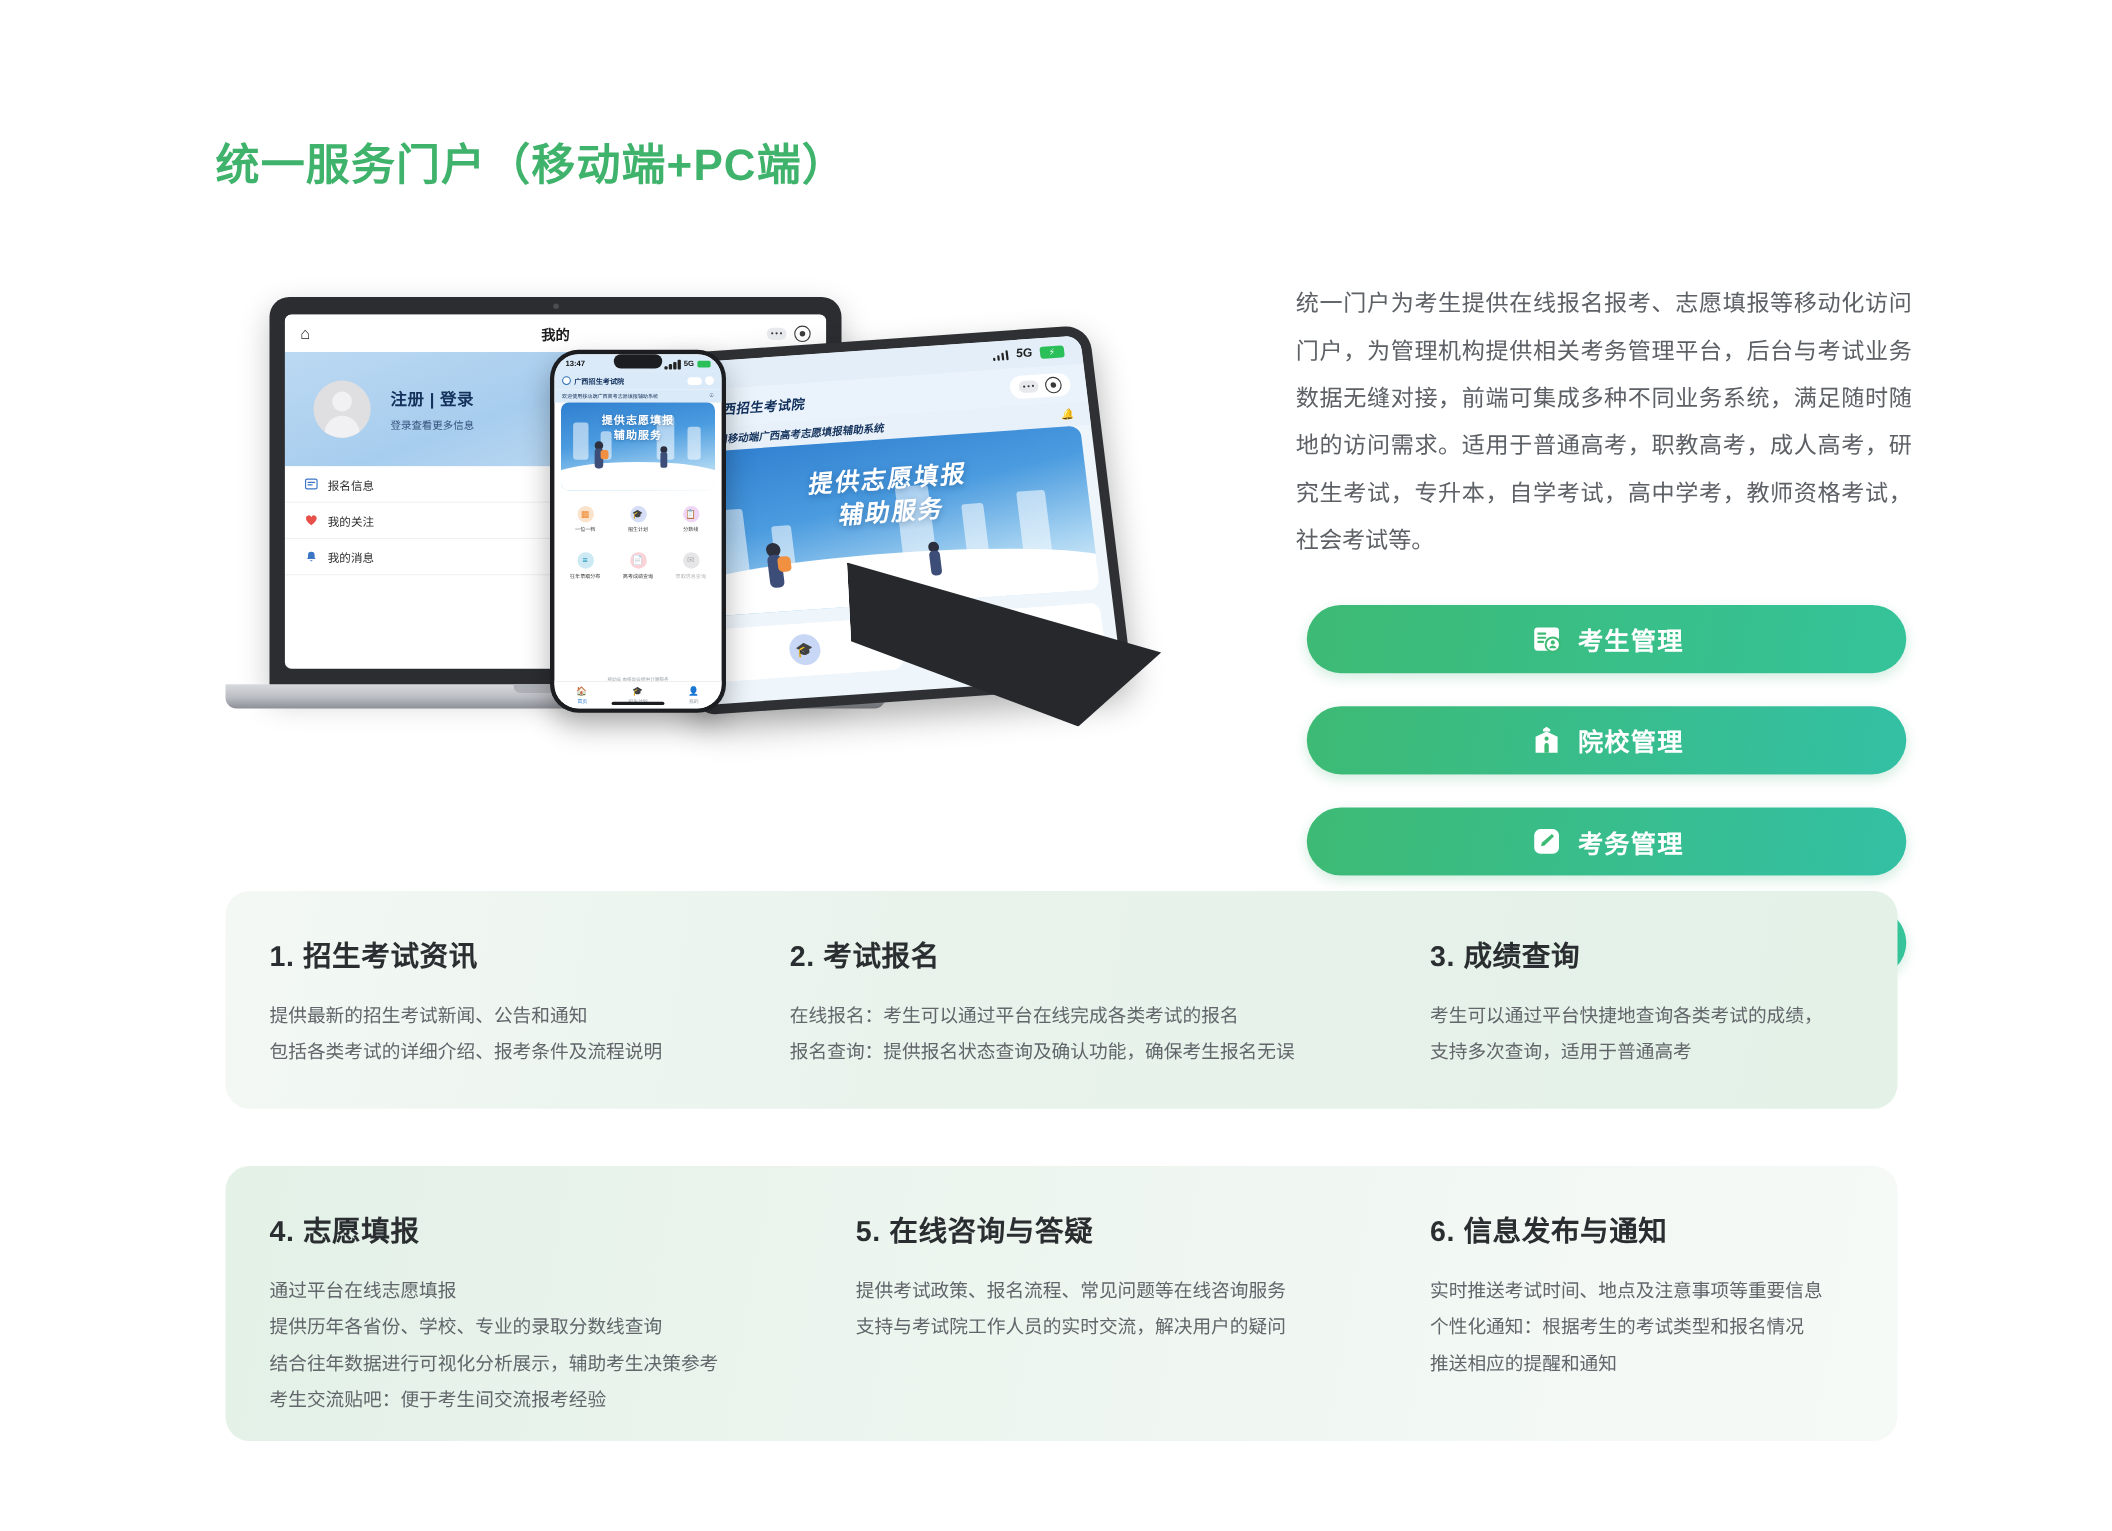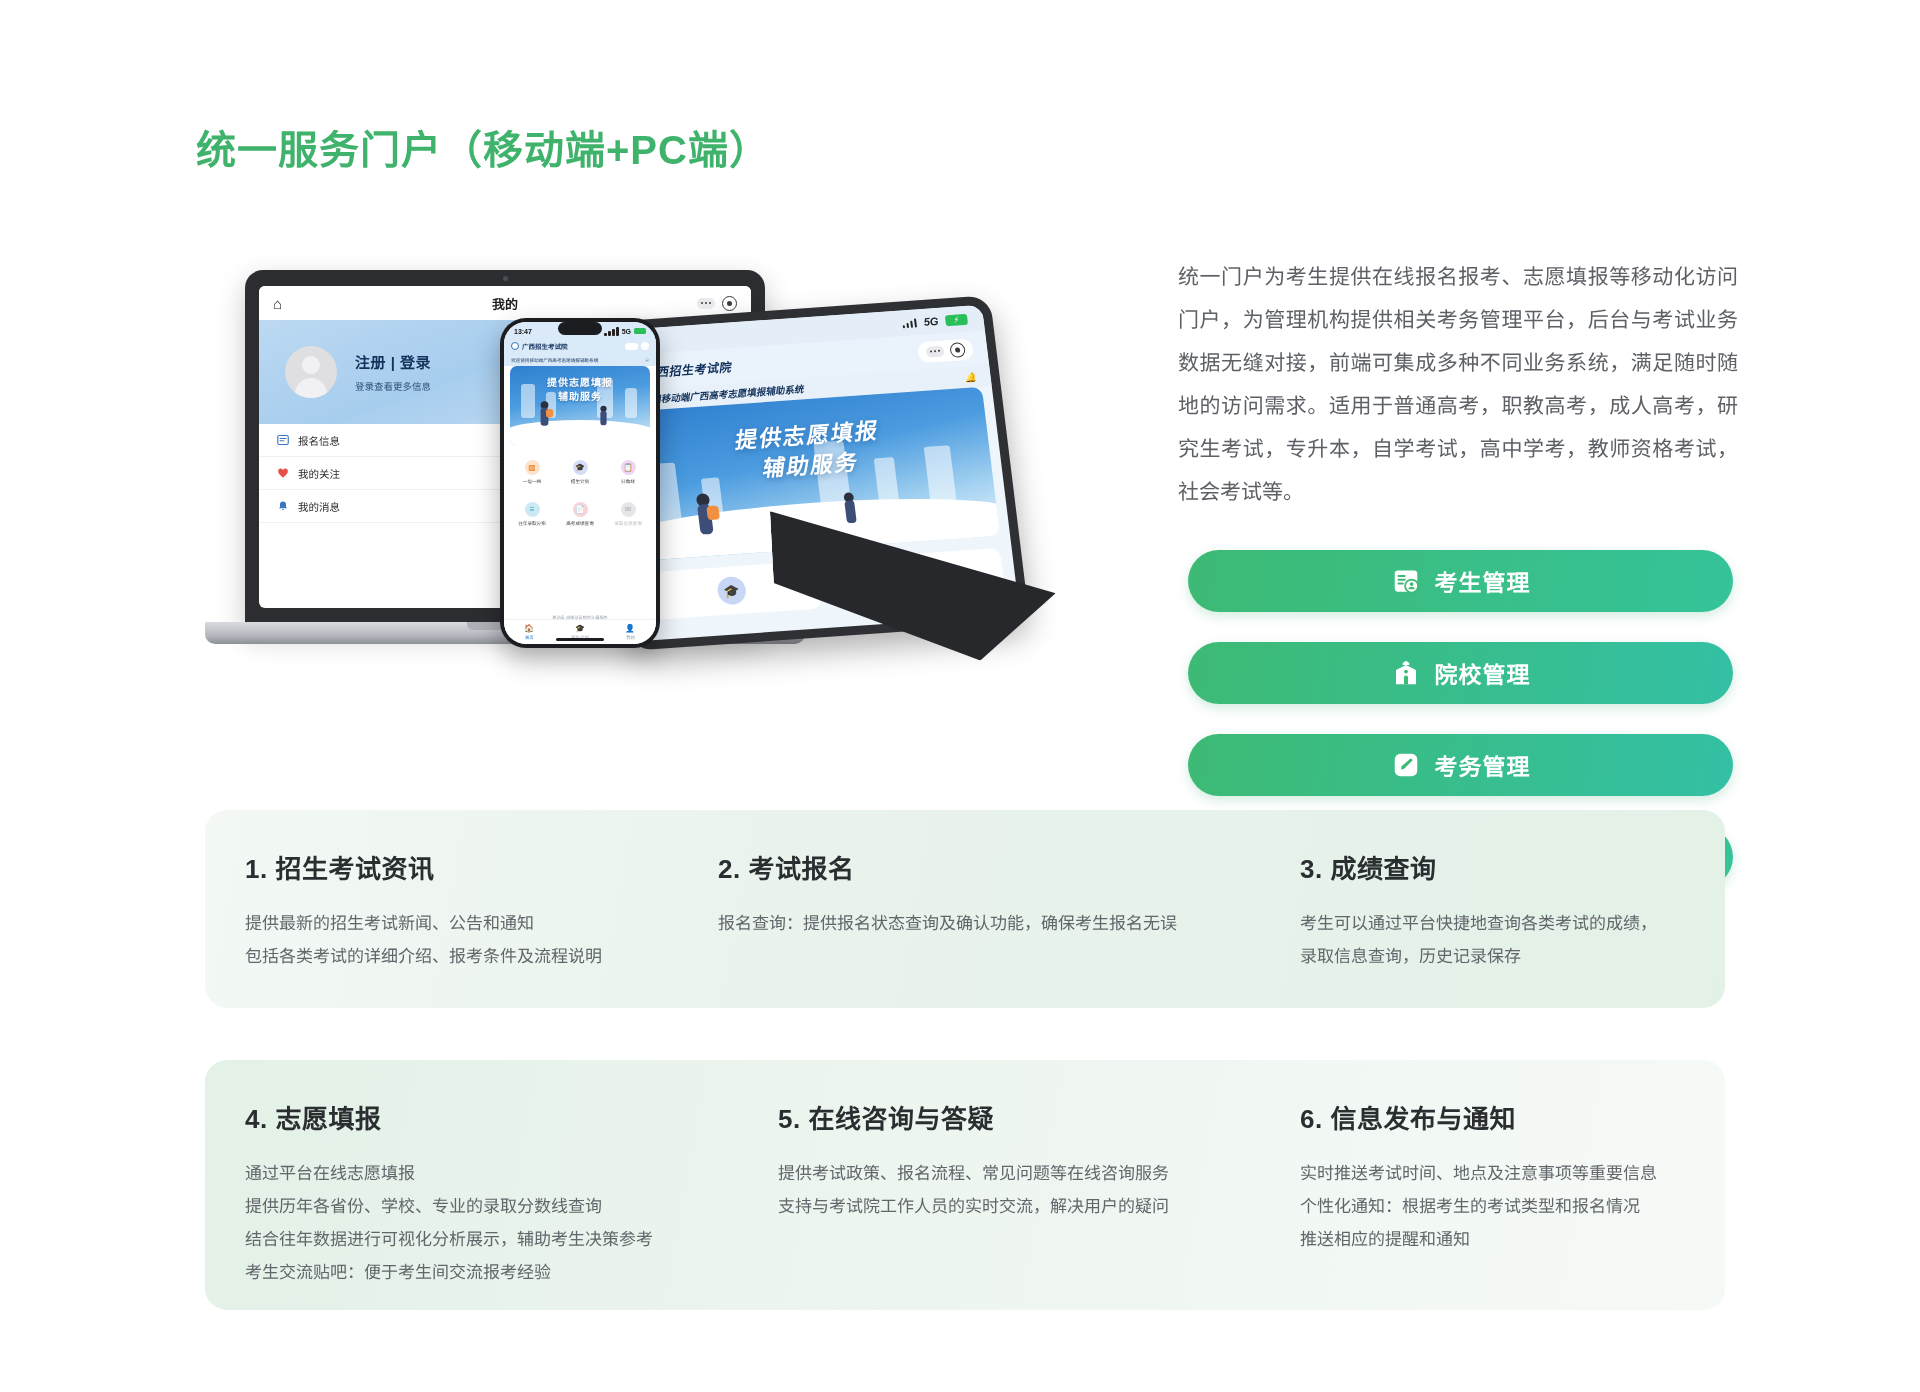--- a/index.html
+++ b/index.html
@@ -521,28 +521,29 @@
   <div class="f-title">1. 招生考试资讯</div>
   <div class="f-lines">
     <div>提供最新的招生考试新闻、公告和通知</div>
     <div>包括各类考试的详细介绍、报考条件及流程说明</div>
   </div>
 </div>
 
 <div class="feat f2">
   <div class="f-title">2. 考试报名</div>
   <div class="f-lines">
+    <div>在线报名：考生可以通过平台在线完成各类考试的报名</div>
     <div>报名查询：提供报名状态查询及确认功能，确保考生报名无误</div>
   </div>
 </div>
 
 <div class="feat f3">
   <div class="f-title">3. 成绩查询</div>
   <div class="f-lines">
-    <div>考生可以通过平台快捷地查询各类考试的成绩，录取信息查询，历史记录保存</div>
+    <div>考生可以通过平台快捷地查询各类考试的成绩，支持多次查询，适用于普通高考</div>
   </div>
 </div>
 
 <div class="feat f4">
   <div class="f-title">4. 志愿填报</div>
   <div class="f-lines">
     <div>通过平台在线志愿填报</div>
     <div>提供历年各省份、学校、专业的录取分数线查询</div>
     <div>结合往年数据进行可视化分析展示，辅助考生决策参考</div>
     <div>考生交流贴吧：便于考生间交流报考经验</div>

